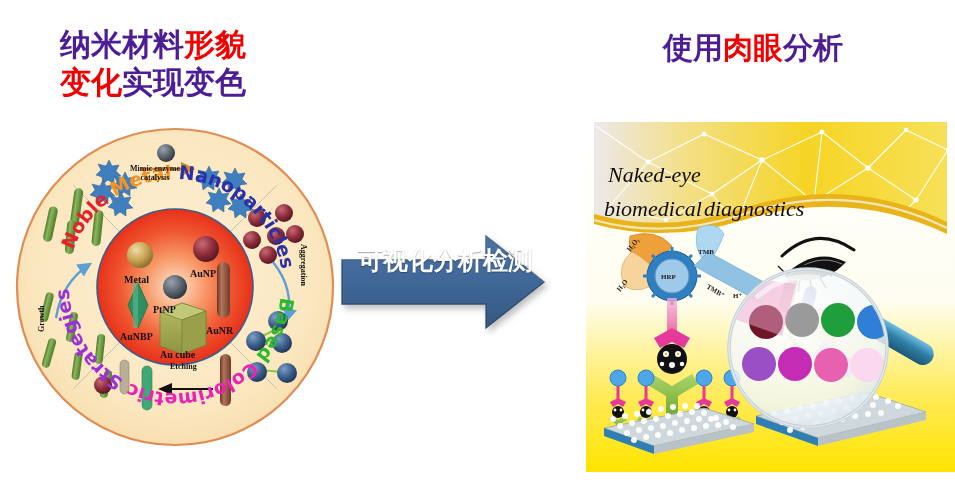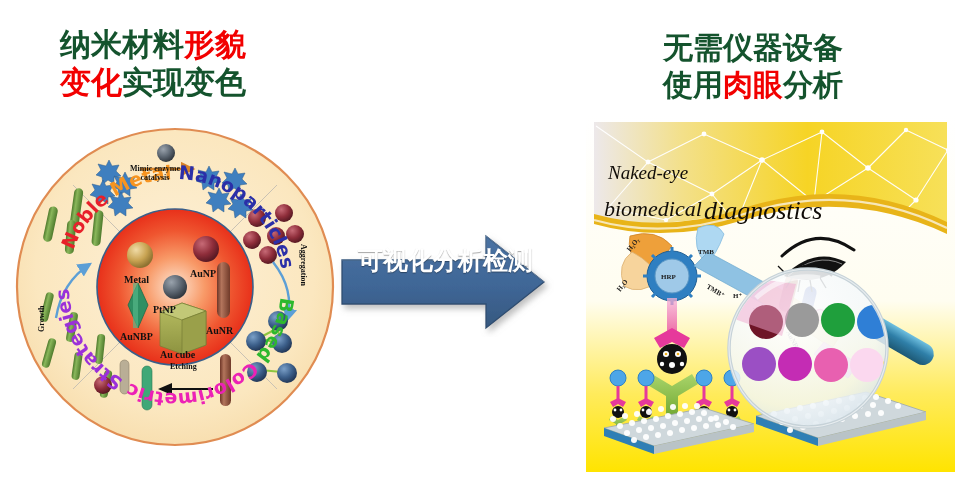--- a/index.html
+++ b/index.html
@@ -7,21 +7,21 @@
        font-family:"Liberation Sans","DejaVu Sans",sans-serif;}
   #stage{position:relative;width:955px;height:480px;background:#fff;}
 
   
   .title{position:absolute;font-weight:bold;line-height:1.22;
          font-family:"DejaVu Sans","Liberation Sans",sans-serif;
          letter-spacing:0px;white-space:nowrap;}
   #title-left{left:60px;top:26px;font-size:31px;}
   #title-right{left:663px;top:30px;font-size:30px;}
   .tl-line{display:block;}
-  .ink{color:#14532d;}
+  .ink{color:#4c1d95;}
   .red{color:#f20000;margin-top:22px;}
 
   
   #arrow-wrap{position:absolute;left:336px;top:232px;width:230px;height:105px;}
   #arrow-svg{position:absolute;left:0;top:0;}
   #arrow-label{position:absolute;left:22px;top:12px;width:160px;text-align:right;
        color:#ffffff;font-size:25px;font-weight:bold;
        font-family:"DejaVu Sans","Liberation Sans",sans-serif;
        text-shadow:0 1px 1px rgba(0,0,0,.35);white-space:nowrap;}
 
@@ -51,23 +51,20 @@
   <div id="title-left" class="title">
     <span class="tl-line">
       <span class="ink">纳米材料</span><span class="red">形貌</span>
     </span>
     <span class="tl-line">
       <span class="red">变化</span><span class="ink">实现变色</span>
     </span>
   </div>
 
   <div id="title-right" class="title">
-    <span class="tl-line">
-      <span class="ink">无需仪器设备</span>
-    </span>
     <span class="tl-line">
       <span class="ink">使用</span><span class="red">肉眼</span><span class="ink">分析</span>
     </span>
   </div>
 
   <div id="arrow-wrap">
     <svg id="arrow-svg" width="230" height="105" viewBox="0 0 230 105">
       <defs>
         <linearGradient id="arrGrad" x1="0" y1="0" x2="0" y2="1">
           <stop offset="0%" stop-color="#4b73a3"></stop>
@@ -568,18 +565,18 @@
             <circle cx="281" cy="249" r="17" fill="#fbd8ef"></circle>
             <circle cx="314" cy="250" r="17" fill="#f5d817"></circle>
             <path d="M150,160 L210,168 L196,220 L140,200 Z" fill="#f0a8cf" opacity=".5"></path>
           </g>
           <circle cx="222" cy="232" r="79" fill="none" stroke="#ffffff" stroke-width="1.2" opacity=".6"></circle>
           <path d="M170,182 q28,-26 64,-20" fill="none" stroke="#ffffff" stroke-width="5" opacity=".55"></path>
         </g>
       </g>
     </svg>
 
-    <div class="script" style="position:absolute;left:22px;top:46px;font-size:19px;">Naked-eye</div>
+    <div class="script" style="position:absolute;left:22px;top:46px;font-size:22px;">Naked-eye</div>
     <div class="script" style="position:absolute;left:18px;top:80px;font-size:22px;">biomedical</div>
-    <div class="script" style="position:absolute;left:118px;top:80px;font-size:26px;">diagnostics</div>
+    <div class="script" style="position:absolute;left:118px;top:80px;font-size:22px;">diagnostics</div>
   </div>
 
 </div>
 
 </body></html>

